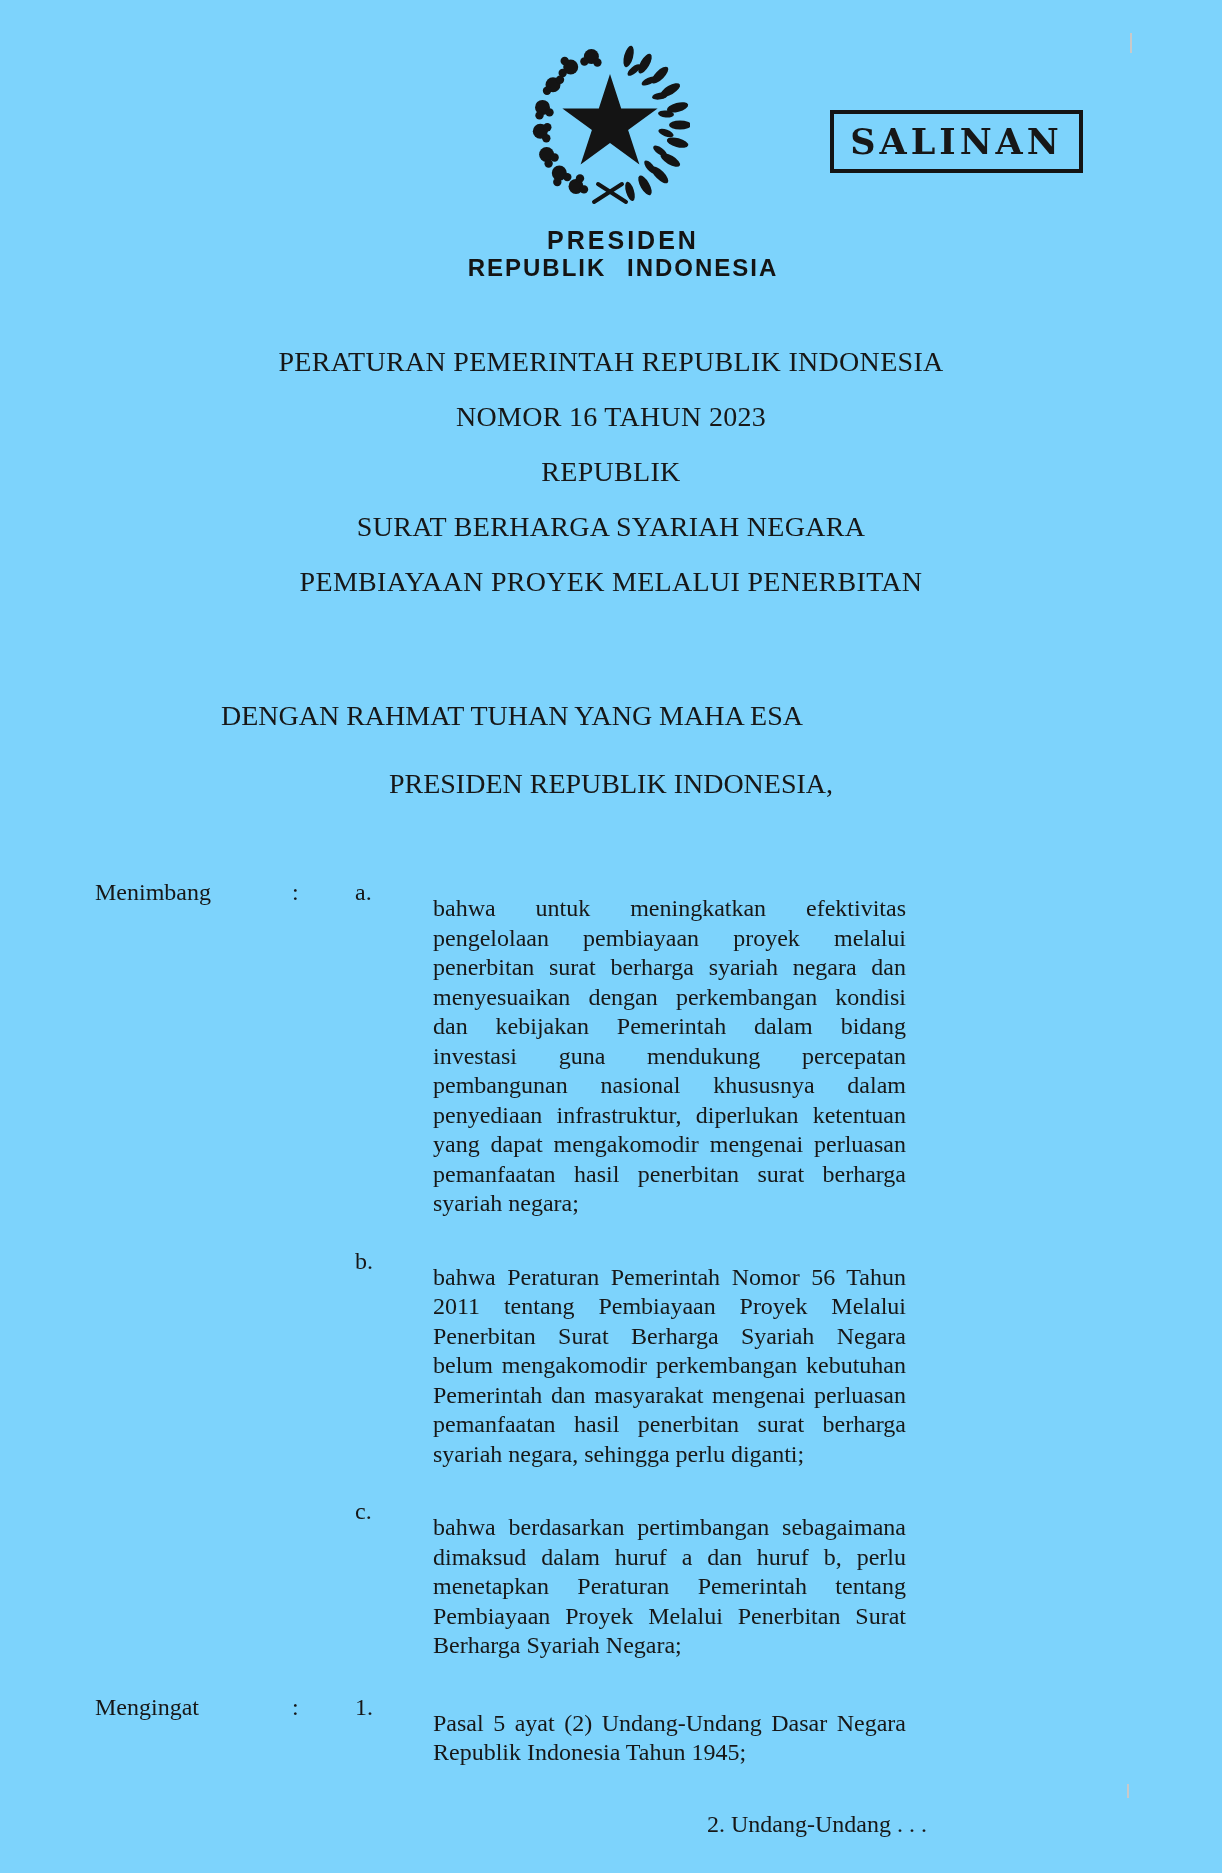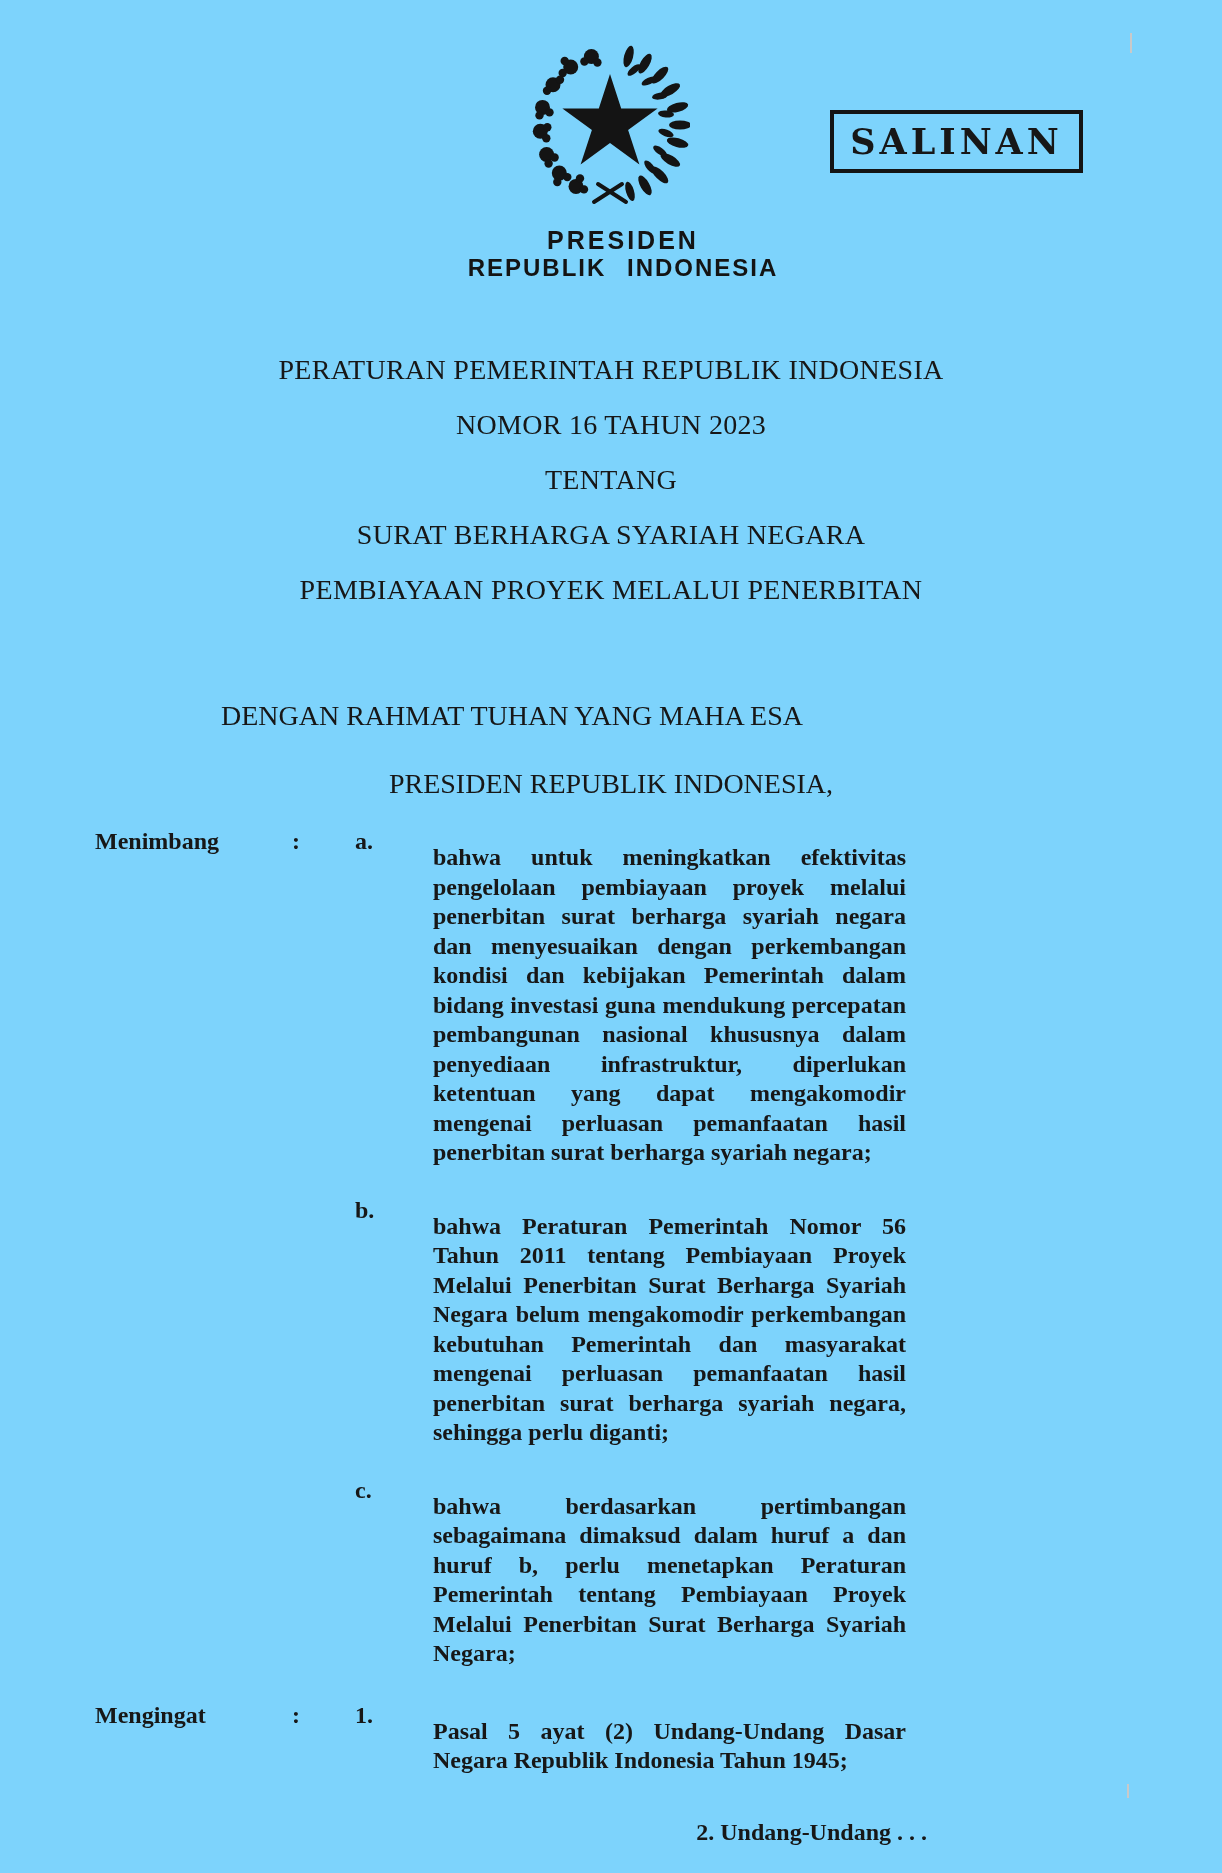--- a/index.html
+++ b/index.html
@@ -29,29 +29,29 @@
     position:absolute; left:830px; top:110px;
     width:253px; height:63px; box-sizing:border-box;
     border:4px solid #141414;
     display:flex; align-items:center; justify-content:center;
     font-family:"DejaVu Serif", serif;
     font-weight:bold; font-size:35px; letter-spacing:4px;
   }
 
   
   .title-block {
-    position:absolute; left:0; top:342px; width:1222px;
+    position:absolute; left:0; top:334px; width:1222px;
     text-align:center; font-size:28px; line-height:55px;
     letter-spacing:0.3px;
   }
   .invocation  { position:absolute; left:0; top:700px; width:1024px; text-align:center; font-size:28px; }
   .authority   { position:absolute; left:0; top:768px; width:1222px; text-align:center; font-size:28px; }
 
   
-  .body-block { position:absolute; left:95px; top:827px; width:832px;font-weight:bold; }
+  .body-block { position:absolute; left:95px; top:878px; width:832px; }
   .clause-grid {
     display:grid;
     grid-template-columns:197px 63px 62px 505px;
     row-gap:12px;
     font-size:24px; line-height:29.5px;
   }
   .clause-grid .label  { grid-column:1; }
   .clause-grid .sep    { grid-column:2; }
   .clause-grid .marker { grid-column:3; }
   .clause-grid .ctext  { grid-column:4; text-align:justify; margin:16px; }
@@ -154,21 +154,21 @@
   </div>
 
   <div class="letterhead">
     <div class="lh1">PRESIDEN</div>
     <div class="lh2">REPUBLIK INDONESIA</div>
   </div>
 
   <div class="title-block">
     <div>PERATURAN PEMERINTAH REPUBLIK INDONESIA</div>
     <div>NOMOR 16 TAHUN 2023</div>
-    <div>TENTANG</div>
+    <div>REPUBLIK</div>
     <div>SURAT BERHARGA SYARIAH NEGARA</div>
     <div>PEMBIAYAAN PROYEK MELALUI PENERBITAN</div>
   </div>
 
   <div class="invocation">DENGAN RAHMAT TUHAN YANG MAHA ESA</div>
   <div class="authority">PRESIDEN REPUBLIK INDONESIA,</div>
 
   <div class="body-block">
 
     <div class="clause-grid">

